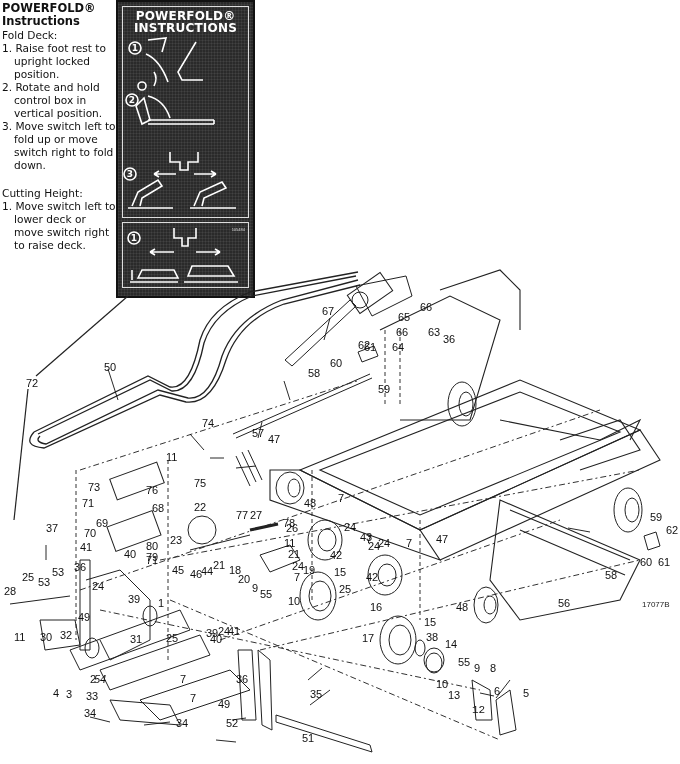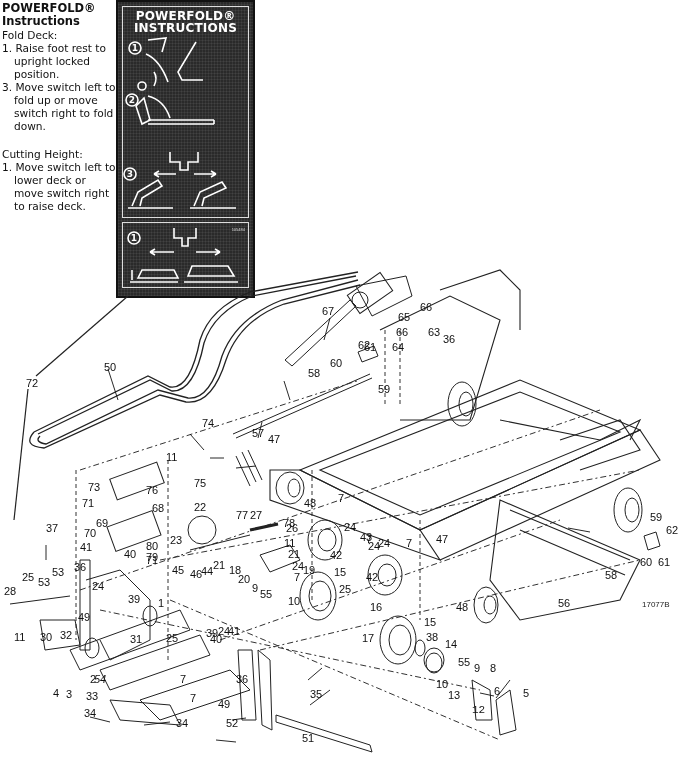--- a/index.html
+++ b/index.html
@@ -25,20 +25,21 @@
 </head>
 <body>
 
 <div id="stage">
 
   <div class="instr">
     <div class="ttl">POWERFOLD®</div>
     <div class="ttl">Instructions</div>
     <div class="sec">Fold Deck:</div>
     <div class="step">1. Raise foot rest to upright locked position.</div>
+    <div class="step">2. Rotate and hold control box in vertical position.</div>
     <div class="step">3. Move switch left to fold up or move switch right to fold down.</div>
     <div class="gap"></div>
     <div class="sec">Cutting Height:</div>
     <div class="step">1. Move switch left to lower deck or move switch right to raise deck.</div>
   </div>
 
   <div class="decal">
     <div class="panel1"></div>
     <div class="panel2"></div>
     <div class="dtitle" style="top:8px;">POWERFOLD®</div>

